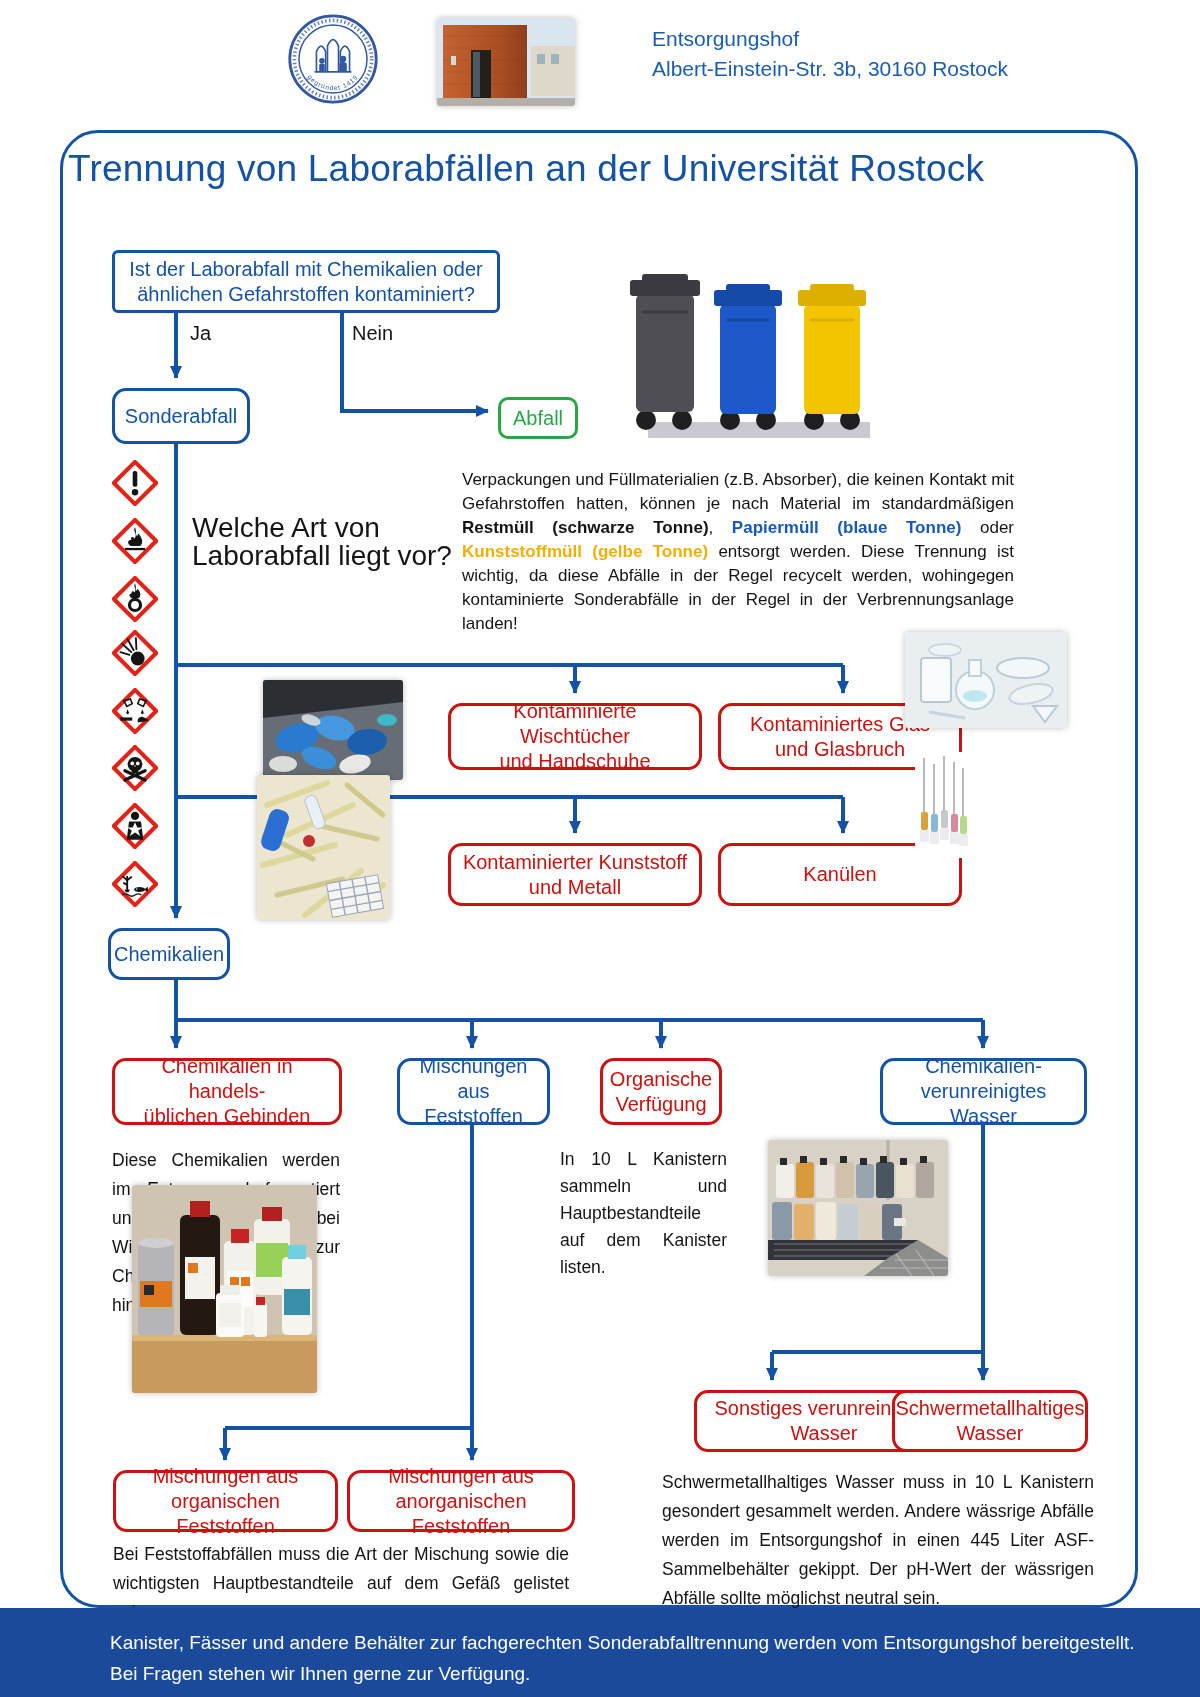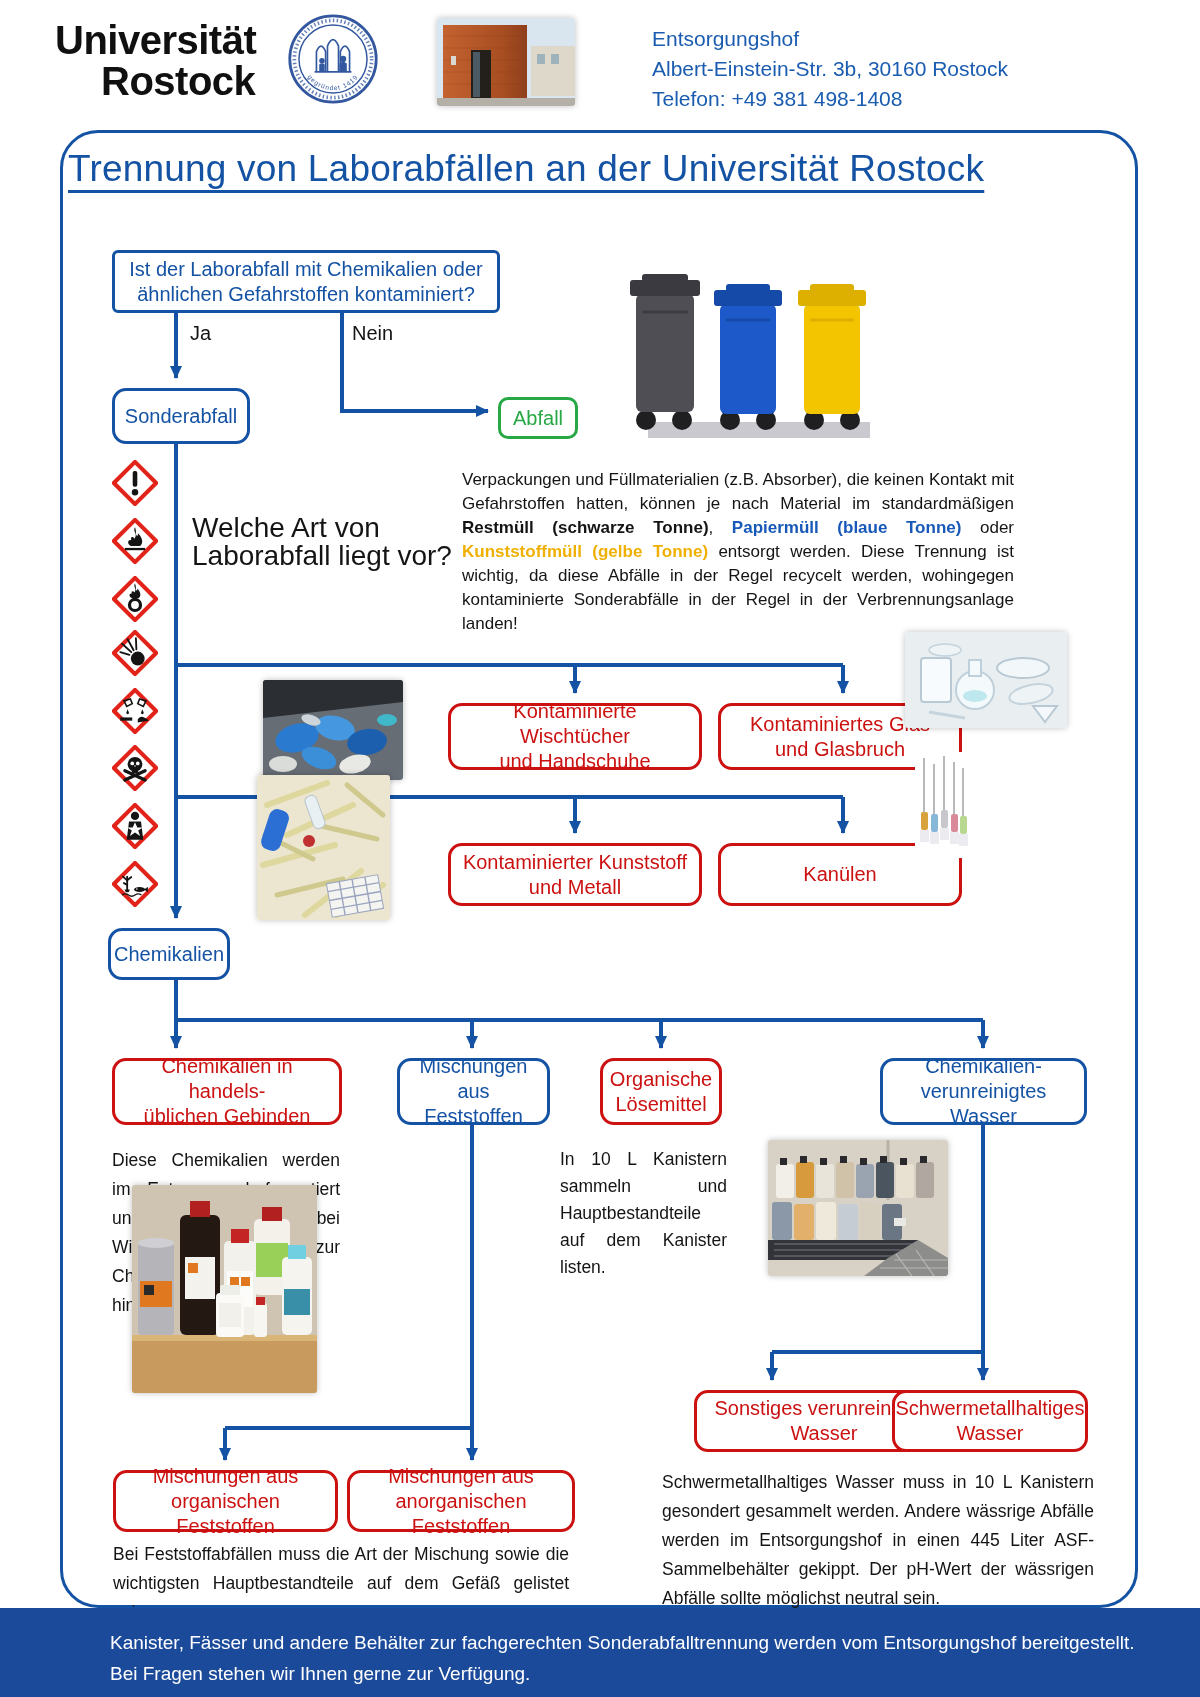--- a/index.html
+++ b/index.html
@@ -11,21 +11,21 @@
   #page{position:relative;width:1200px;height:1697px;background:#ffffff;overflow:hidden;}
   .abs{position:absolute;}
 
   
   .wordmark{font-weight:bold;color:#101010;font-size:40px;line-height:41px;letter-spacing:-0.5px;}
   .wordmark .l2{padding-left:46px;}
   .address{color:var(--blue-text);font-size:21px;line-height:30px;}
 
   
   .page-title{color:var(--blue);font-size:37px;letter-spacing:0.2px;
-    text-decoration:underline;text-decoration-thickness:3px;text-underline-offset:9px;text-align:right;}
+    text-decoration-thickness:3px;text-underline-offset:9px;text-align:right;}
 
   
   .frame{border:3px solid var(--blue);border-radius:38px;}
 
   
   .node{display:flex;align-items:center;justify-content:center;text-align:center;
     background:#fff;border:3px solid var(--blue);border-radius:14px;color:var(--blue);
     font-size:20px;line-height:25px;white-space:pre-line;padding:2px 6px;}
   .node.red{border-color:var(--red);color:var(--red);}
   .node.green{border-color:var(--green);color:var(--green);border-radius:10px;}
@@ -46,24 +46,20 @@
 
   
   .footer{background:var(--footer);color:#ffffff;font-size:19px;line-height:31px;
     padding:19px 40px 0 110px;}
 </style>
 </head>
 <body>
 
 <div id="page">
 
-  <div class="abs wordmark" style="left:55px;top:20px;width:230px;">
-    <div>Universität</div>
-    <div class="l2">Rostock</div>
-  </div>
 
   <div class="abs" style="left:287px;top:13px;width:92px;height:92px;">
     <svg viewBox="0 0 100 100" width="92" height="92">
       <circle cx="50" cy="50" r="47" fill="#ffffff" stroke="#33589f" stroke-width="3"></circle>
       <circle cx="50" cy="50" r="37" fill="none" stroke="#33589f" stroke-width="1.6"></circle>
       <circle cx="50" cy="50" r="42" fill="none" stroke="#33589f" stroke-width="4" stroke-dasharray="1.6 2.6" opacity="0.75"></circle>
       <path d="M32 64 L32 42 Q37 30 42 42 L42 64" fill="none" stroke="#33589f" stroke-width="1.8"></path>
       <path d="M58 64 L58 42 Q63 30 68 42 L68 64" fill="none" stroke="#33589f" stroke-width="1.8"></path>
       <path d="M44 64 L44 36 Q50 22 56 36 L56 64" fill="none" stroke="#33589f" stroke-width="1.8"></path>
       <circle cx="38" cy="52" r="3" fill="#33589f"></circle>
@@ -102,21 +98,20 @@
       <rect x="34" y="32" width="20" height="49" fill="#23201c"></rect>
       <rect x="36" y="34" width="7" height="45" fill="#4c5a64"></rect>
       <rect x="14" y="38" width="5" height="9" fill="#d9d9d4"></rect>
       <rect x="0" y="80" width="138" height="8" fill="#b4b0a8"></rect>
     </svg>
   </div>
 
   <div class="abs address" style="left:652px;top:24px;">
     <div>Entsorgungshof</div>
     <div>Albert-Einstein-Str. 3b, 30160 Rostock</div>
-    <div>Telefon: +49 381 498-1408</div>
   </div>
 
   <div class="abs frame" style="left:60px;top:130px;width:1078px;height:1478px;"></div>
   <div class="abs page-title" style="left:68px;top:148px;">Trennung von Laborabfällen an der Universität Rostock</div>
 
   <svg class="abs" style="left:0;top:0;" width="1200" height="1697">
     <defs>
       <marker id="arr" markerUnits="userSpaceOnUse" markerWidth="18" markerHeight="14" refX="12" refY="6" orient="auto">
         <path d="M0,0 L13,6 L0,12 Z" fill="#1452a4"></path>
       </marker>
@@ -363,21 +358,21 @@
     </svg>
   </div>
 
   <div class="abs node" style="left:108px;top:928px;width:122px;height:52px;">Chemikalien</div>
 
   <div class="abs node red" style="left:112px;top:1058px;width:230px;height:67px;">Chemikalien in handels-
 üblichen Gebinden</div>
   <div class="abs node" style="left:397px;top:1058px;width:153px;height:67px;">Mischungen aus
 Feststoffen</div>
   <div class="abs node red" style="left:600px;top:1058px;width:122px;height:67px;">Organische
-Lösemittel</div>
+Verfügung</div>
   <div class="abs node" style="left:880px;top:1058px;width:207px;height:67px;">Chemikalien-
 verunreinigtes Wasser</div>
 
   <div class="abs note" style="left:112px;top:1146px;width:228px;">Diese Chemikalien werden im Entsorgungshof sortiert und bei Wiederverwendbarkeit zur Chemikalienbörse hinzugefügt.</div>
   <div class="abs note" style="left:560px;top:1146px;width:167px;line-height:27px;">In 10 L Kanistern sammeln und Hauptbestandteile auf dem Kanister listen.</div>
 
   <div class="abs photo" style="left:768px;top:1140px;width:180px;height:136px;">
     <svg viewBox="0 0 180 136" width="180" height="136">
       <rect width="180" height="136" fill="#d8d2c6"></rect>
       <line x1="120" y1="0" x2="120" y2="60" stroke="#b8b2a6" stroke-width="3"></line>

